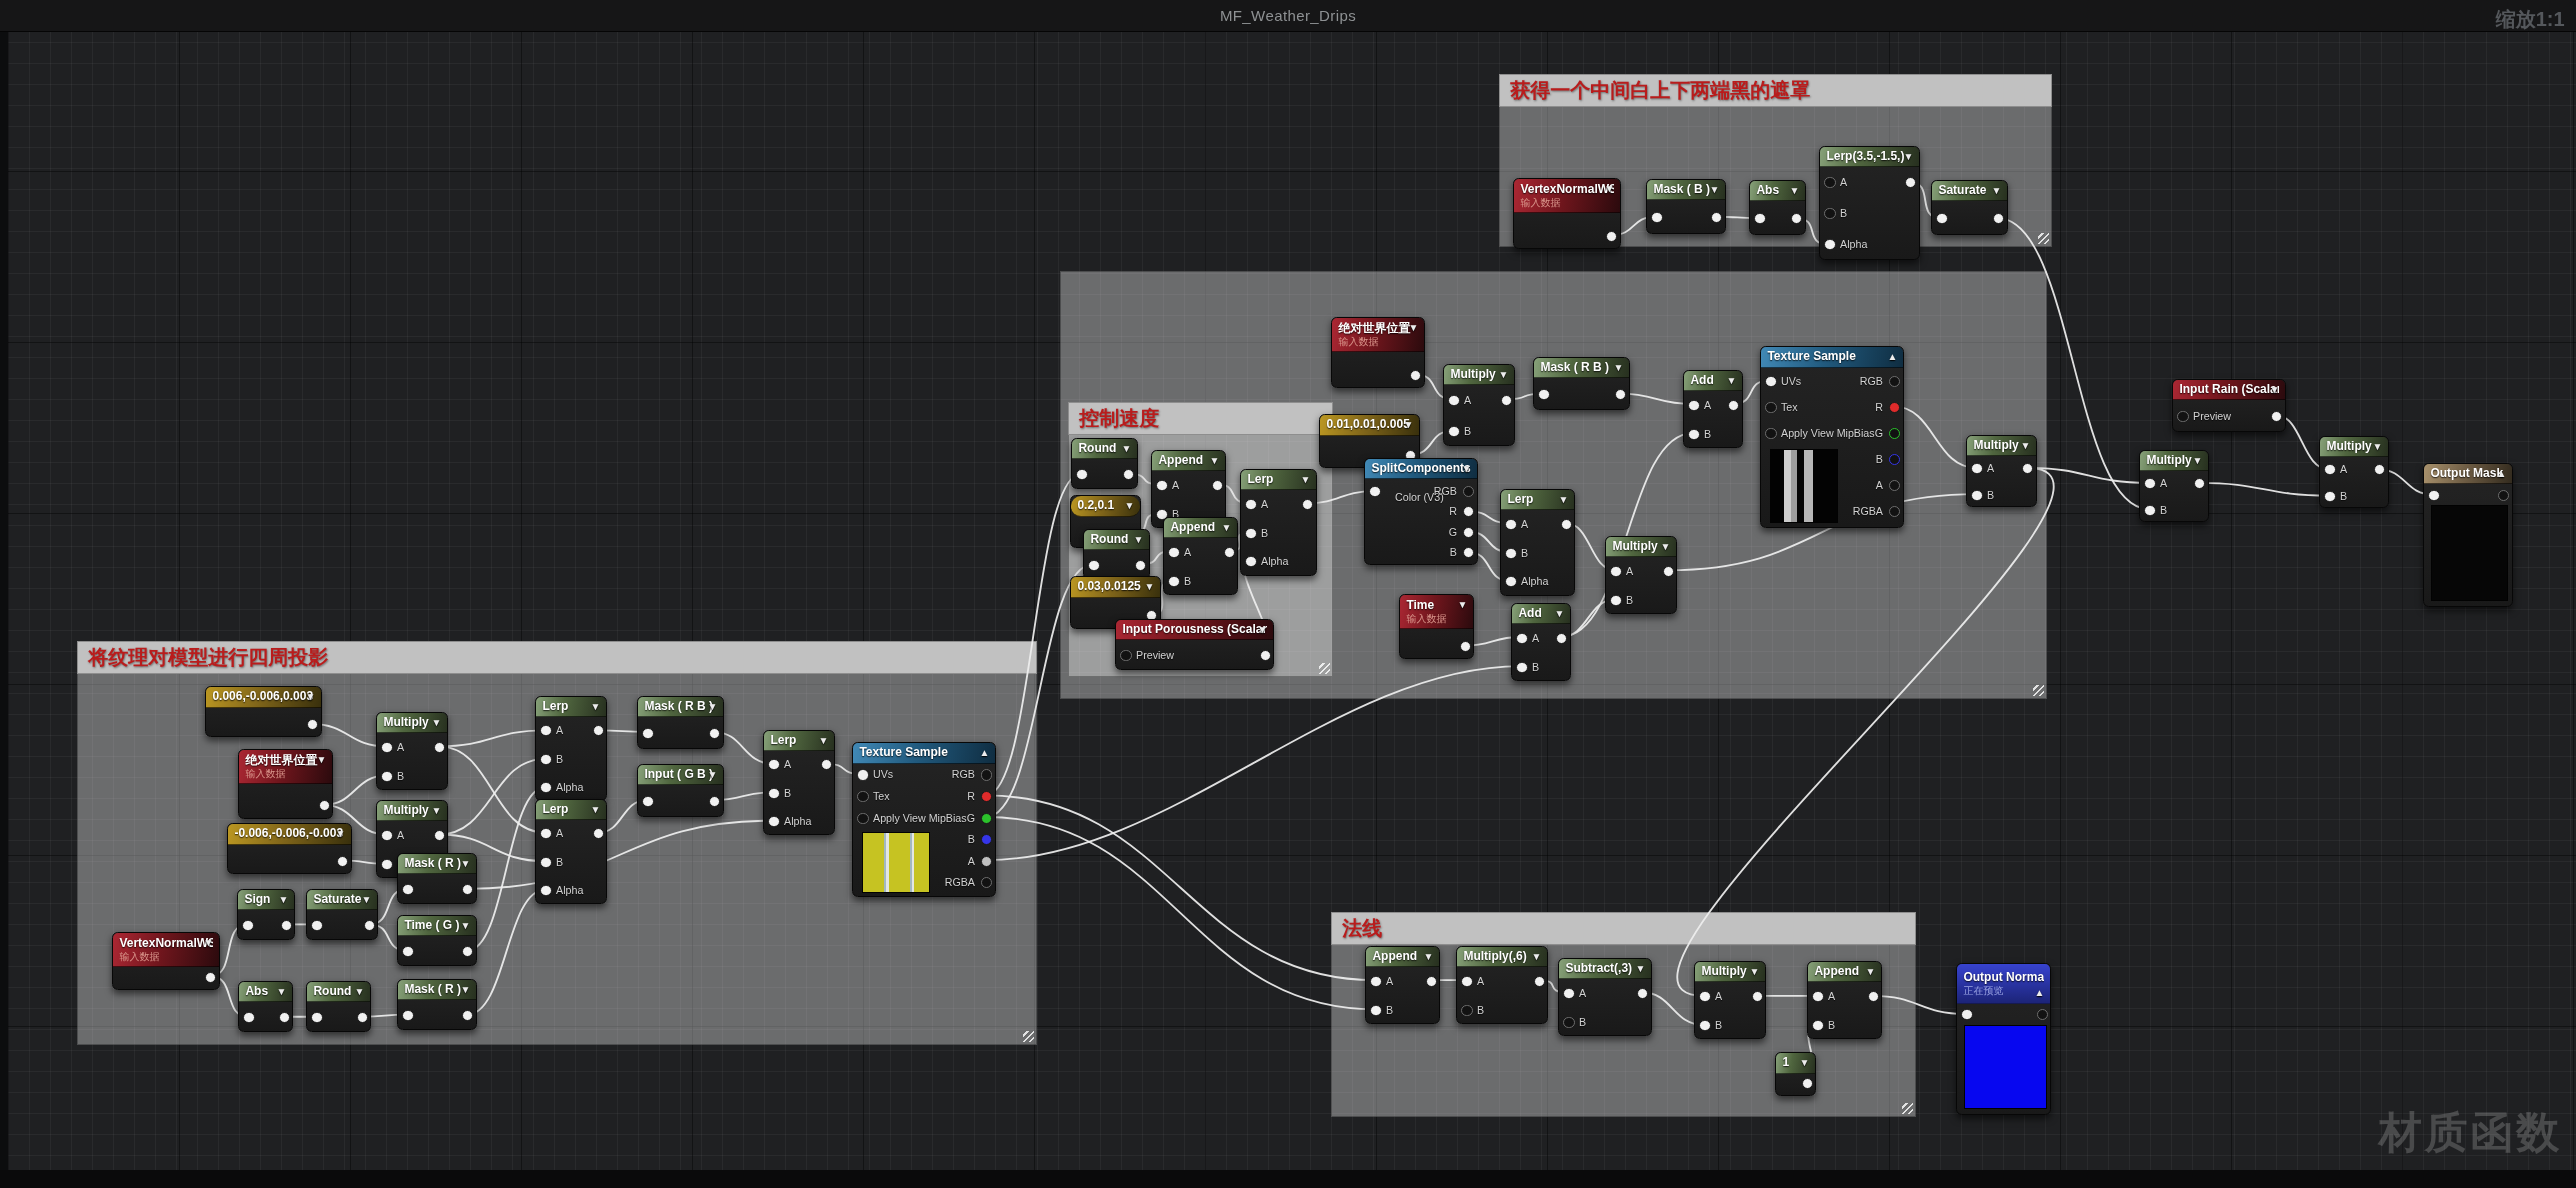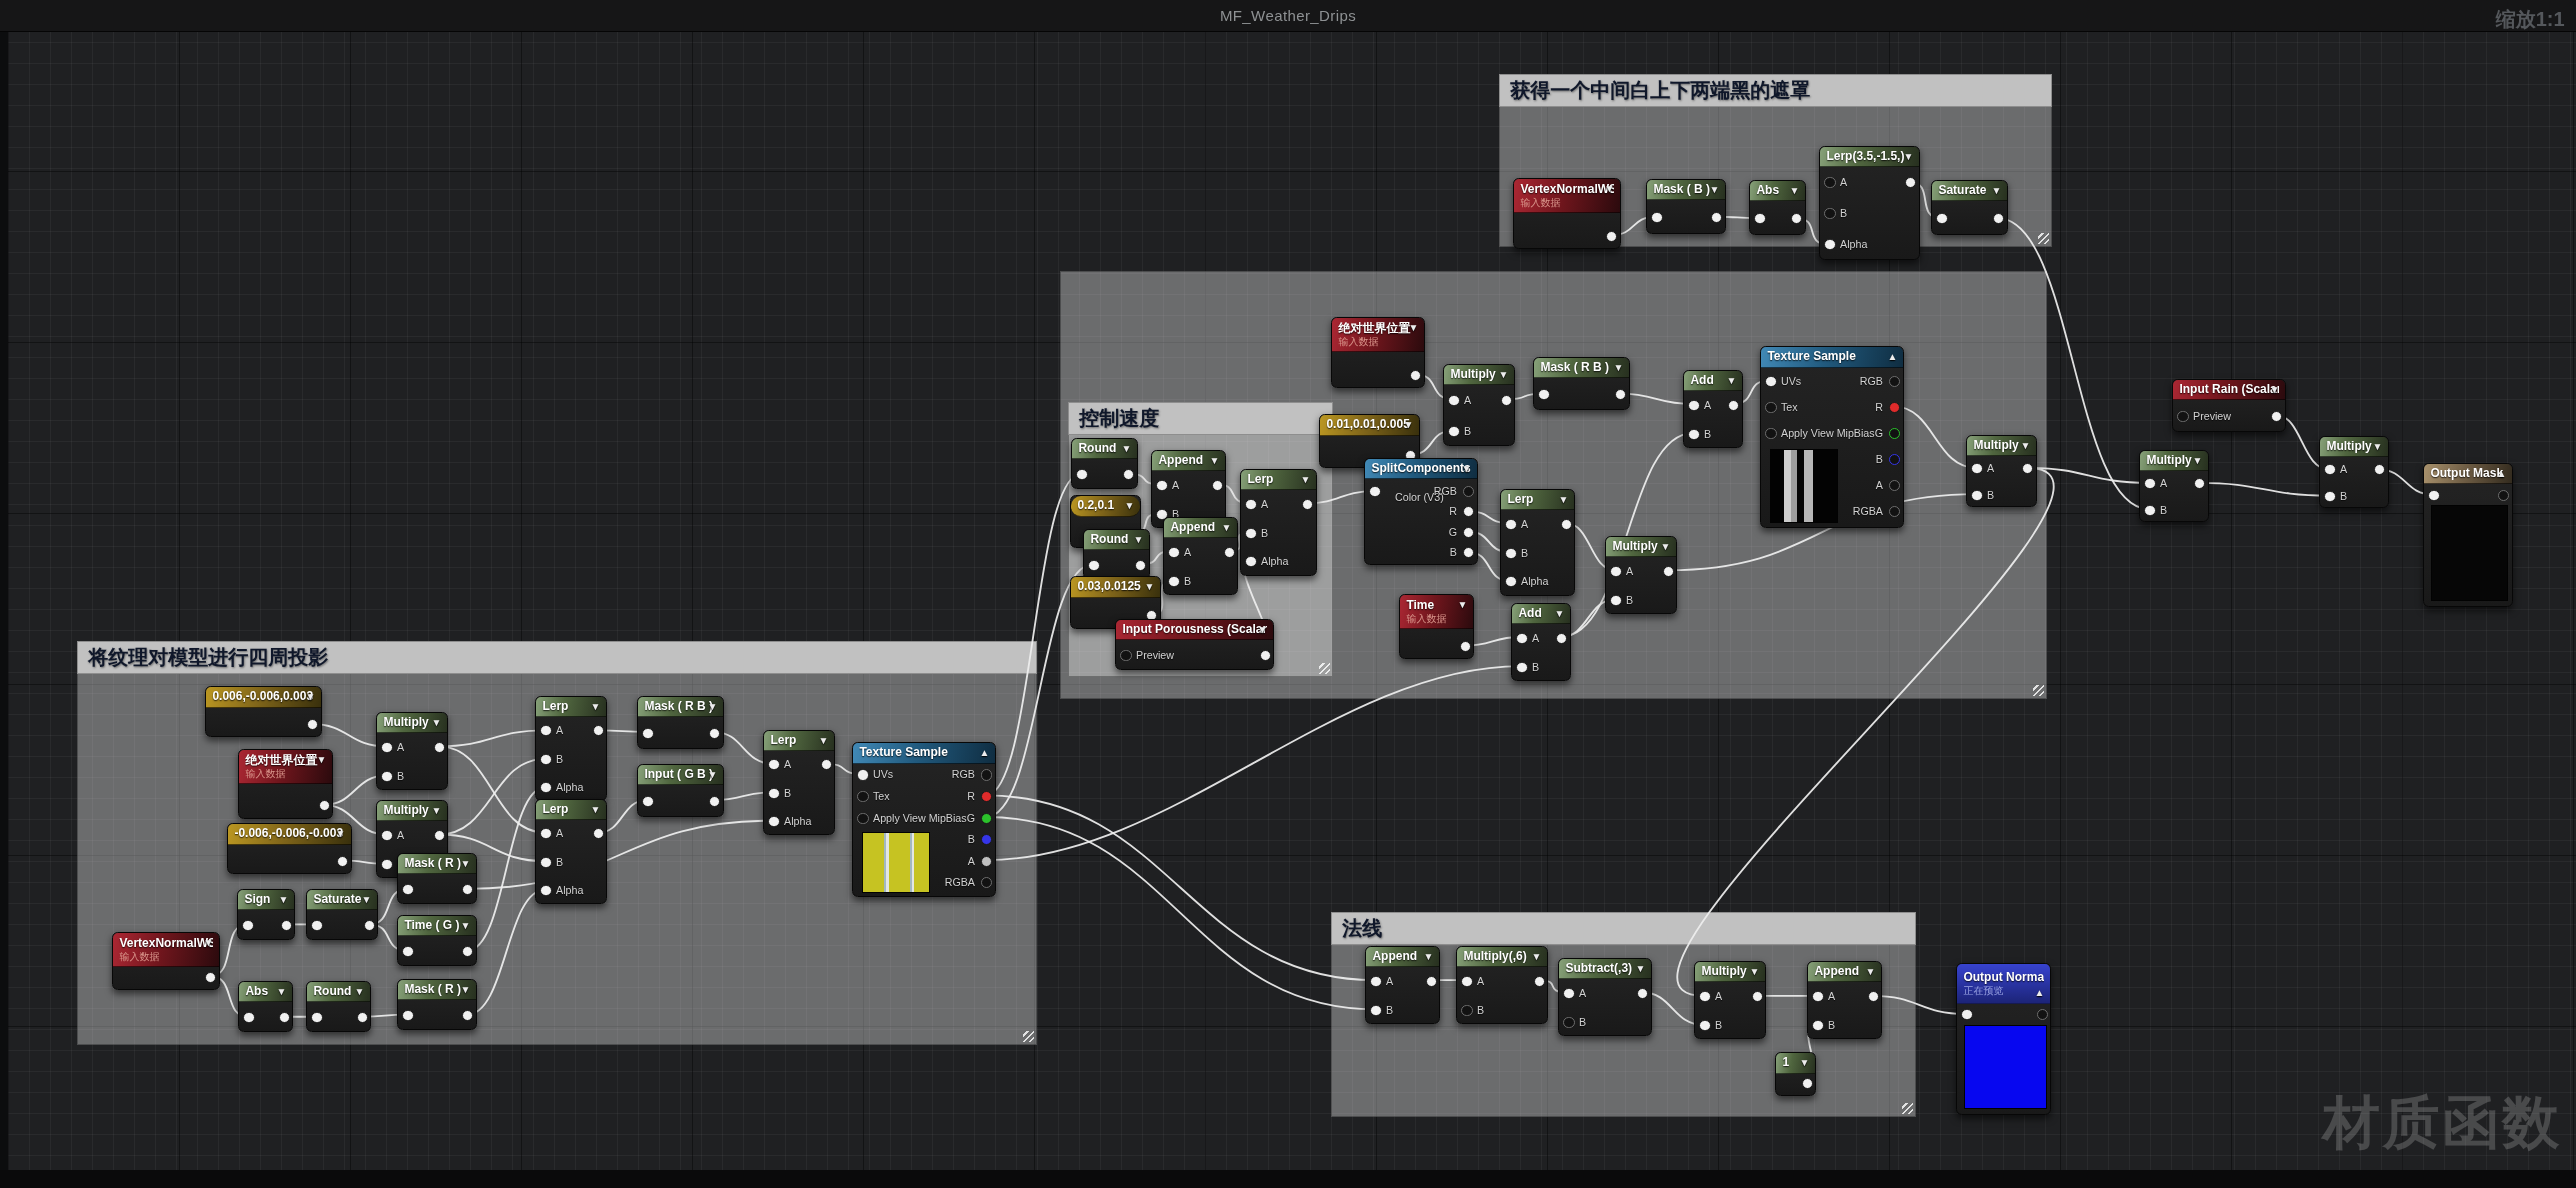--- a/index.html
+++ b/index.html
@@ -10,24 +10,24 @@
       linear-gradient(rgba(0,0,0,.42) 0.7px,transparent 0.7px),
       linear-gradient(90deg,rgba(0,0,0,.42) 0.7px,transparent 0.7px),
       linear-gradient(rgba(255,255,255,.045) 0.7px,transparent 0.7px),
       linear-gradient(90deg,rgba(255,255,255,.045) 0.7px,transparent 0.7px);
     background-size:171px 171px,171px 171px,21px 21px,21px 21px;
     border-left:8.5px solid #0c0d0e;box-sizing:border-box;}
   #topbar{position:absolute;left:0;top:0;width:100%;height:31px;background:#161617;border-bottom:0.7px solid #050505;z-index:6;display:flex;align-items:center;justify-content:center;}
   #topbar .ttl{color:#8e9193;font-size:15px;letter-spacing:0.4px;}
   #zoomlabel{position:absolute;top:5.7px;right:11.4px;z-index:7;color:#55585c;font-size:20px;font-weight:bold;}
   #bottombar{position:absolute;left:0;bottom:0;width:100%;height:18.5px;background:#0a0a0b;z-index:6;}
-  #watermark{position:absolute;right:14px;bottom:25.6px;z-index:5;color:rgba(255,255,255,.19);font-size:57px;font-weight:bold;letter-spacing:2.8px;text-align:center;}
+  #watermark{position:absolute;right:14px;bottom:25.6px;z-index:5;color:rgba(255,255,255,.19);font-size:43px;font-weight:bold;letter-spacing:2.8px;text-align:center;}
   .comment{position:absolute;background:rgba(255,255,255,.34);border:0.7px solid rgba(20,20,20,.35);z-index:1;}
   .chdr{position:absolute;left:-0.7px;right:-0.7px;top:-0.7px;height:31px;background:#c1c1c1;border:0.7px solid #8e8e8e;display:flex;align-items:center;padding:0 10px;}
-  .chdr span{font-size:20px;font-weight:bold;color:#0f172a;text-shadow:0.7px 1.4px 2.1px rgba(0,0,0,.45);white-space:nowrap;}
+  .chdr span{font-size:20px;font-weight:bold;color:#b91c1c;text-shadow:0.7px 1.4px 2.1px rgba(0,0,0,.45);white-space:nowrap;}
   .chandle{position:absolute;right:2.1px;bottom:2.1px;width:10.7px;height:10.7px;background:repeating-linear-gradient(135deg,transparent 0 2.8px,rgba(255,255,255,.8) 2.8px 4.3px);}
   #wires{position:absolute;left:0;top:0;z-index:2;pointer-events:none;}
   #wires path{fill:none;stroke:rgba(238,238,238,.93);stroke-width:2.6px;}
   .node{position:absolute;background:linear-gradient(180deg,#242424,#191919);border:0.7px solid #070707;border-radius:5.7px;box-shadow:0 3.6px 7.8px rgba(0,0,0,.55);z-index:3;box-sizing:border-box;}
   .nhdr{position:absolute;left:0;top:0;right:0;border-radius:5px 5px 0 0;padding:0 6.4px;box-sizing:border-box;display:flex;flex-direction:column;justify-content:center;border-bottom:0.7px solid rgba(0,0,0,.6);}
   .ntitle{font-size:12px;font-weight:bold;color:#fff;text-shadow:0 0.7px 1.4px rgba(0,0,0,.8);white-space:nowrap;overflow:hidden;line-height:1.15;}
   .nsub{font-size:10px;color:#d8948a;line-height:1.1;white-space:nowrap;}
   .nsub.blue{color:#99a2e2;}
   .h-green{background:linear-gradient(100deg,#87a179 0%,#50663f 40%,#27301f 100%);}
   .h-red{background:linear-gradient(100deg,#ab2733 0%,#71161d 45%,#2b0a0d 100%);}

